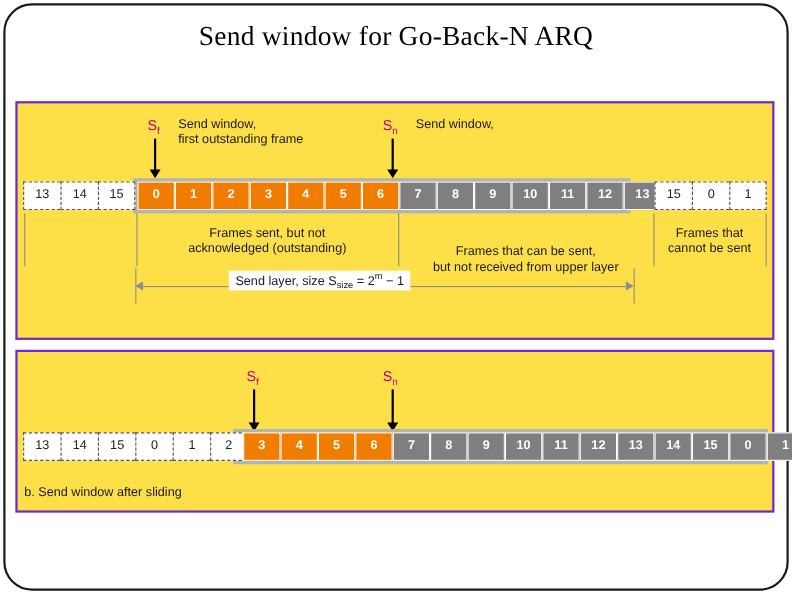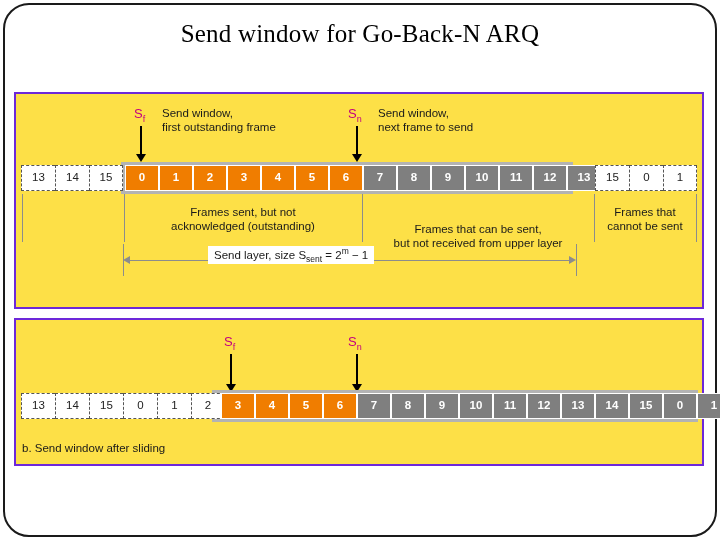--- a/index.html
+++ b/index.html
@@ -194,21 +194,20 @@
     <div>first outstanding frame</div>
   </div>
 
   <div class="marker-label" style="left:332px; top:12px;">
     <span>S</span><sub>n</sub>
   </div>
   <div class="arrow-down" style="left:340px; top:32px; height:30px;"></div>
   <div class="arrow-head" style="left:336px; top:60px;"></div>
   <div class="note" style="left:362px; top:12px; width:190px;">
     <div>Send window,</div>
-    <div>next frame to send</div>
   </div>
 
   <div class="strip-pad" style="left:105px; top:68px; width:452px; height:32px;"></div>
 
   <div class="strip" id="a-dashed-left" style="left:5px; top:71px;">
       <div class="cell dashed">13</div>
       <div class="cell dashed">14</div>
       <div class="cell dashed last">15</div>
     </div>
 
@@ -264,21 +263,21 @@
     </div>
   </div>
 
   <div class="hline" style="left:113px; top:166px; width:440px;"></div>
   <div class="arrow-left" style="left:107px; top:162px;"></div>
   <div class="arrow-right" style="left:553px; top:162px;"></div>
   <div class="vsep" style="left:107px; top:150px; height:32px;"></div>
   <div class="vsep" style="left:560px; top:150px; height:32px;"></div>
 
   <div class="size-label" style="left:192px; top:152px; background:#ffffff; padding:0 6px;">
-    <span>Send layer, size S</span><span class="sub">sent</span><span> = 2</span><span class="sup">m</span><span> − 1</span>
+    <span>Send layer, size S</span><span class="sub">size</span><span> = 2</span><span class="sup">m</span><span> − 1</span>
   </div>
 
 </div>
 
 <div class="panel" id="panel-b">
 
   <div class="marker-label" style="left:208px; top:14px;">
     <span>S</span><sub>f</sub>
   </div>
   <div class="arrow-down" style="left:214px; top:34px; height:32px;"></div>

